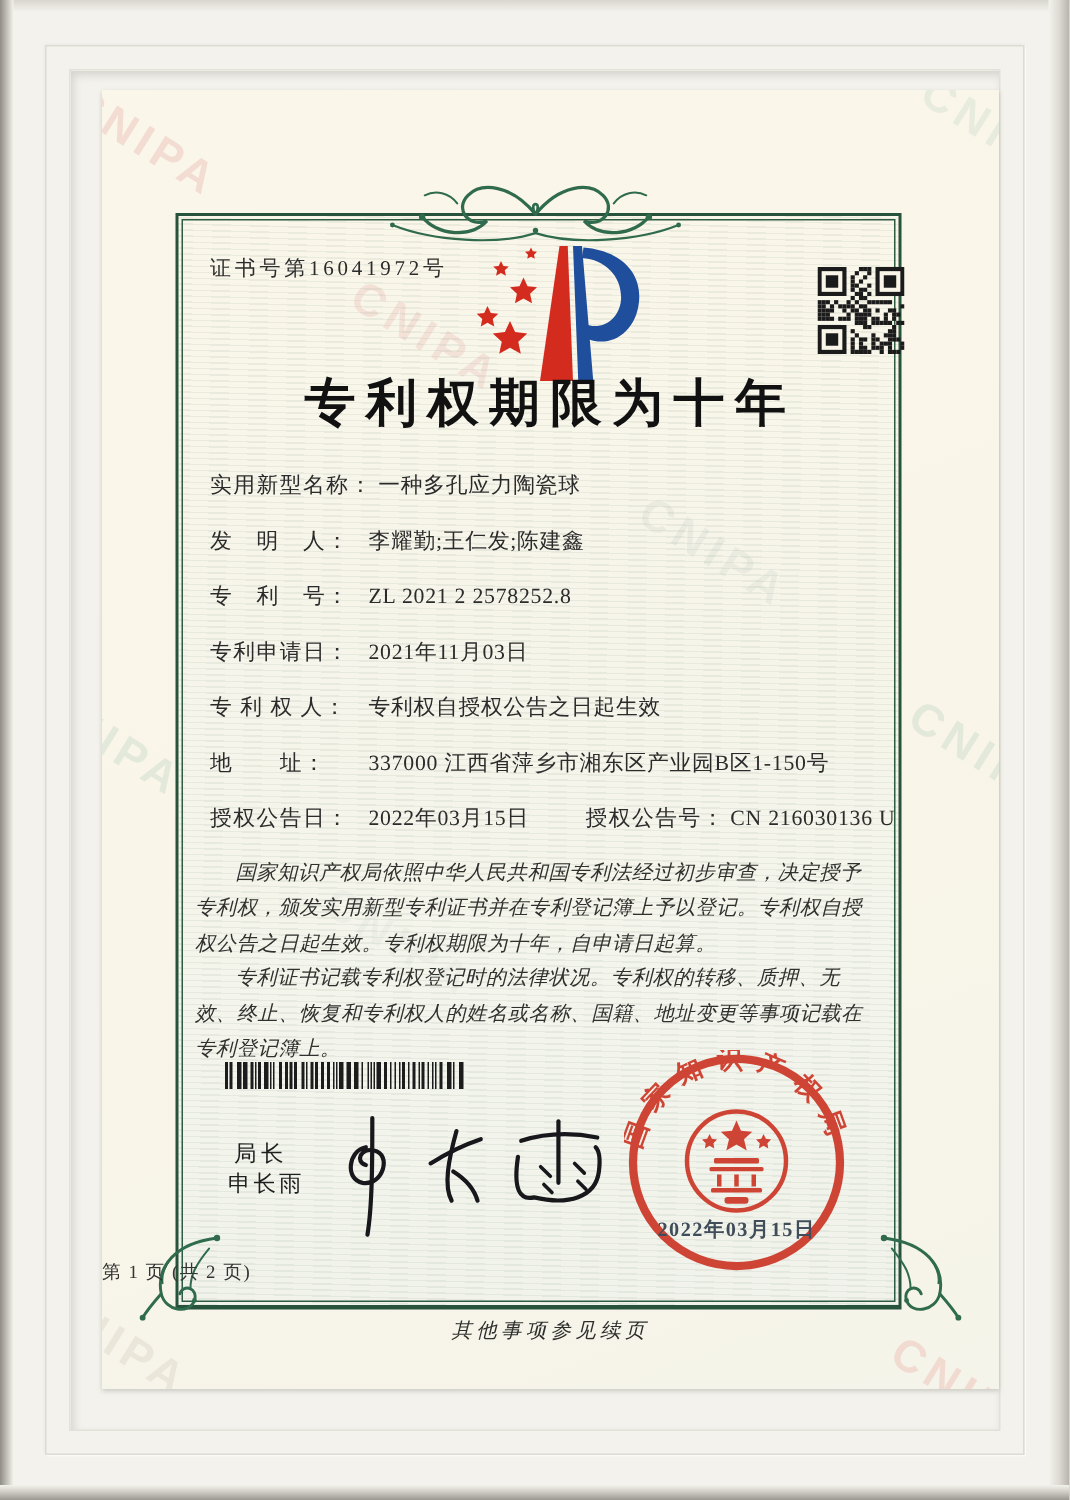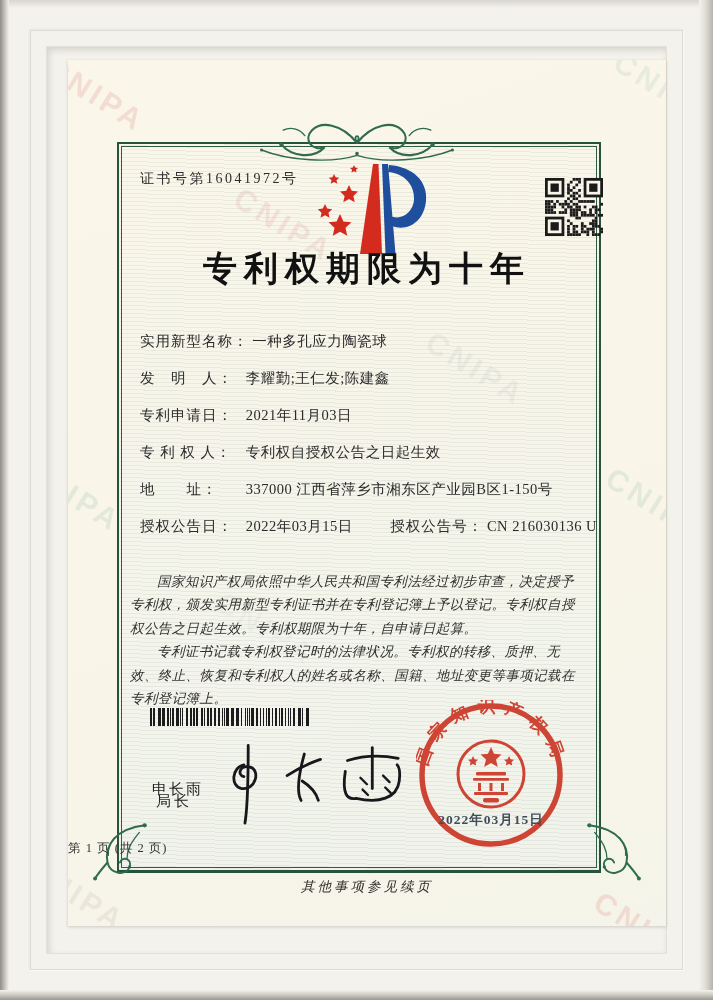--- a/index.html
+++ b/index.html
@@ -44,30 +44,30 @@
   .border-inner{position:absolute;inset:2px;border:1px solid #2d5c42;}
   .ornament{position:absolute;left:179px;top:54px;width:220px;height:54px;}
   .corner{position:absolute;width:62px;height:62px;}
   .corner.bl{left:20px;top:760px;} .corner.br{right:20px;top:760px;transform:scaleX(-1);}
   
   .cert-no{position:absolute;left:72px;top:110px;font-size:14px;letter-spacing:2.5px;color:#2c2c2c;text-align:center;}
   .logo{position:absolute;left:230px;top:100px;width:134px;height:98px;}
   .qr{position:absolute;left:477px;top:118px;width:58px;height:58px;}
   .title{position:absolute;left:0;top:186px;width:100%;text-align:center;
      font-size:34px;font-weight:bold;letter-spacing:7px;color:#111;}
-  .fields{position:absolute;left:72px;top:272px;width:470px;font-size:14.5px;color:#2b2b2b;}
+  .fields{position:absolute;left:72px;top:254px;width:470px;font-size:14.5px;color:#2b2b2b;}
   .frow{height:21px;margin-bottom:16px;white-space:nowrap;}
   .flabel{display:inline-block;min-width:102px;letter-spacing:1px;}
   .fvalue{letter-spacing:.5px;}
   .flabel2{display:inline-block;margin-left:34px;letter-spacing:1px;}
   .paras{position:absolute;left:62px;top:510px;width:452px;font-size:13.5px;
      line-height:1.74;color:#30302e;letter-spacing:.4px;}
   .paras p{margin:0;text-indent:2em;font-style:italic;}
   .barcode{position:absolute;left:82px;top:648px;width:160px;height:18px;}
-  .signer-title{position:absolute;left:88px;top:732px;font-size:15px;letter-spacing:3px;color:#1f1f1f;}
+  .signer-title{position:absolute;left:88px;top:700px;font-size:15px;letter-spacing:3px;color:#1f1f1f;}
   .signer-name{position:absolute;left:84px;top:720px;font-size:15px;letter-spacing:2px;color:#1f1f1f;}
   .signature{position:absolute;left:150px;top:672px;width:205px;height:98px;}
   .seal{position:absolute;left:348px;top:640px;width:150px;height:150px;}
   .page-no{position:absolute;left:0;top:780px;width:100%;text-align:left;
      font-size:12.5px;color:#333;letter-spacing:1px;}
   .footer-note{position:absolute;left:0;top:818px;width:100%;text-align:center;
      font-size:13.5px;color:#2e2e2c;letter-spacing:3px;font-style:italic;}
 </style>
 </head>
 <body>
@@ -308,20 +308,24 @@
   <div class="fields">
     <div class="frow">
       <span class="flabel">实用新型名称：</span>
       <span class="fvalue">一种多孔应力陶瓷球</span>
     </div>
     <div class="frow">
       <span class="flabel">发　明　人：</span>
       <span class="fvalue">李耀勤;王仁发;陈建鑫</span>
     </div>
     <div class="frow">
+      <span class="flabel">专　利　号：</span>
+      <span class="fvalue">ZL 2021 2 2578252.8</span>
+    </div>
+    <div class="frow">
       <span class="flabel">专利申请日：</span>
       <span class="fvalue">2021年11月03日</span>
     </div>
     <div class="frow">
       <span class="flabel">专 利 权 人：</span>
       <span class="fvalue">专利权自授权公告之日起生效</span>
     </div>
     <div class="frow">
       <span class="flabel">地　　址：</span>
       <span class="fvalue">337000 江西省萍乡市湘东区产业园B区1-150号</span>

